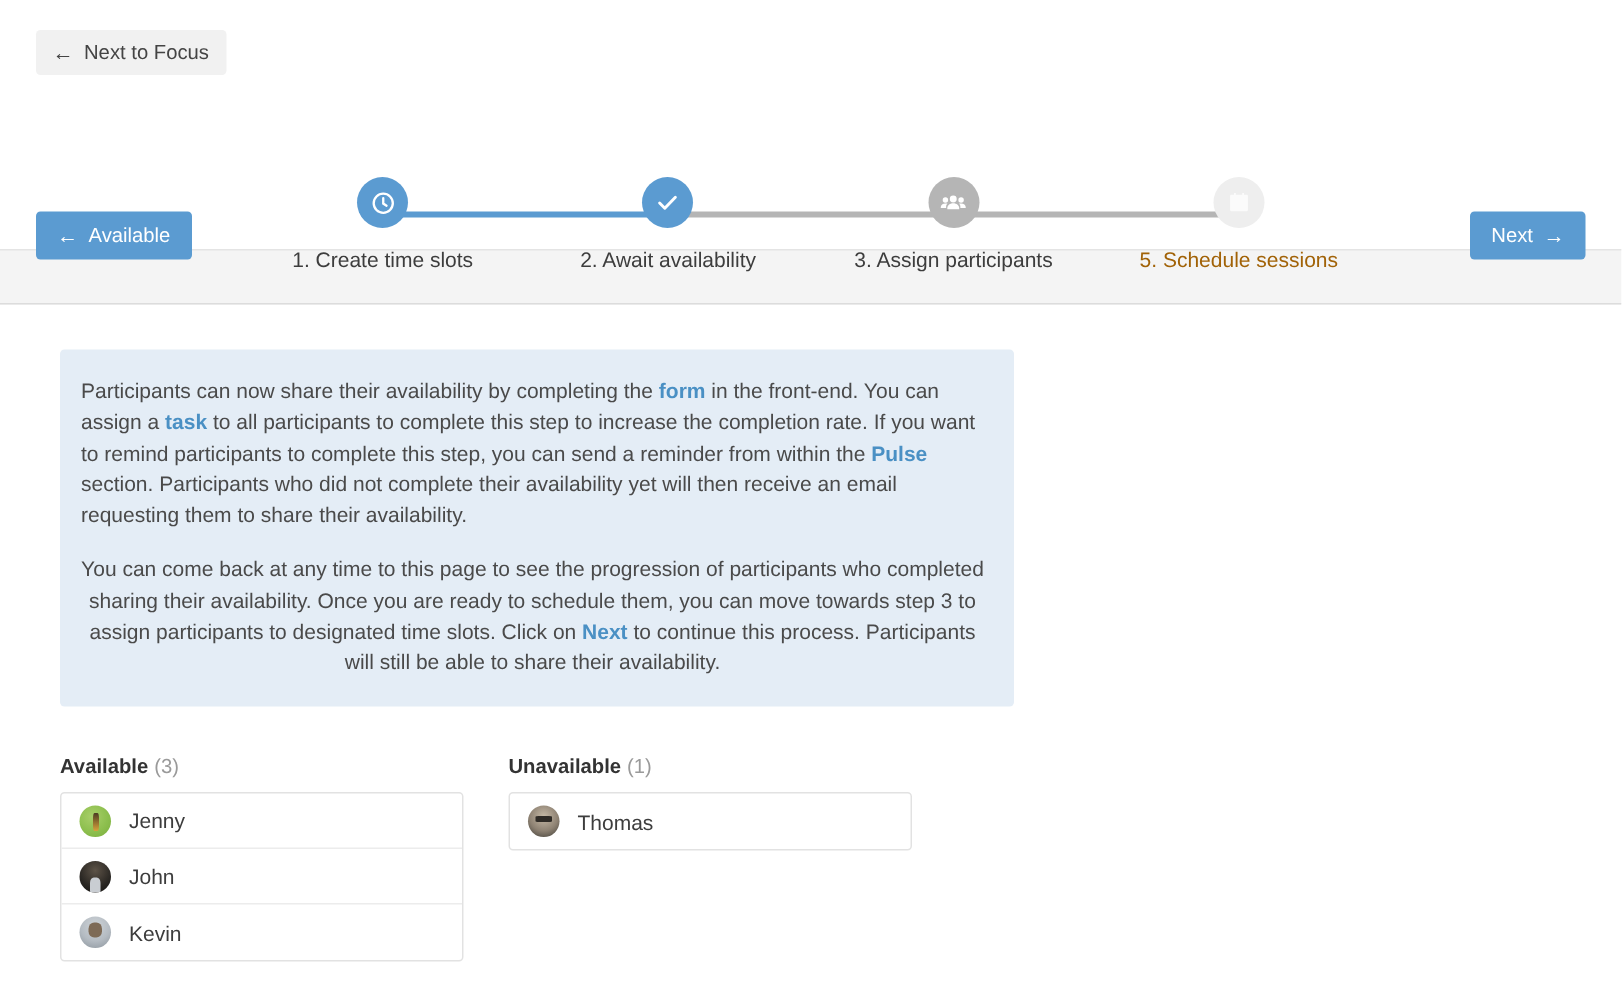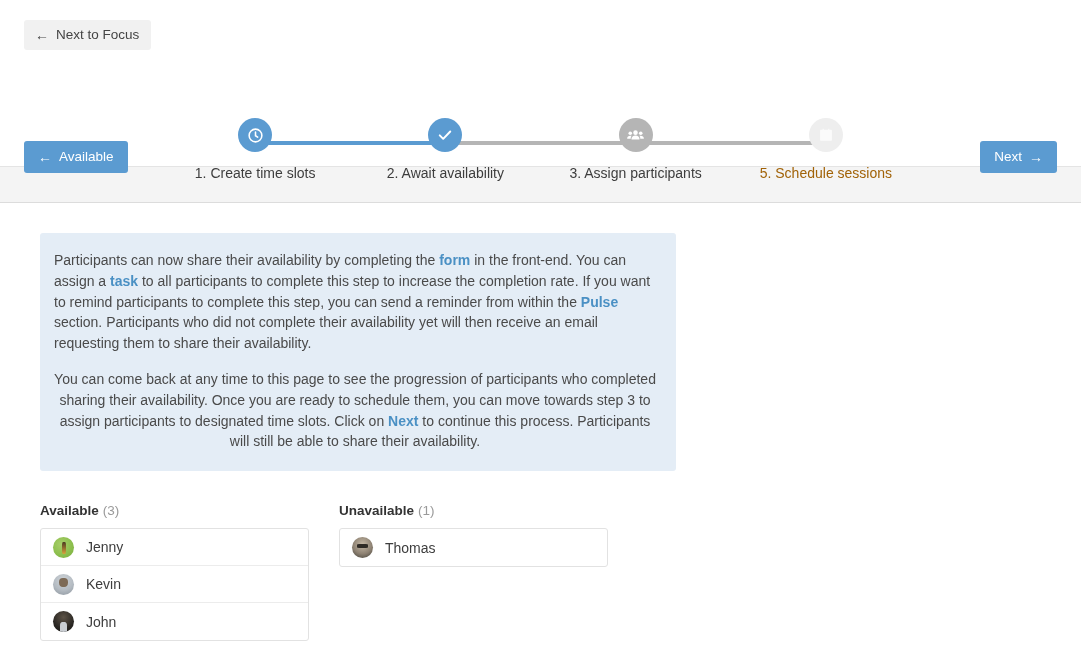--- a/index.html
+++ b/index.html
@@ -289,26 +289,26 @@
     <div class="list-col-a">
       <div class="list-title">
         <span>Available</span><span class="list-count">(3)</span>
       </div>
       <div class="list-box">
         <div class="list-row">
           <span class="avatar av-jenny"></span>
           <span class="row-name">Jenny</span>
         </div>
         <div class="list-row">
+          <span class="avatar av-john"></span>
+          <span class="row-name">John</span>
+        </div>
+        <div class="list-row">
           <span class="avatar av-kevin"></span>
           <span class="row-name">Kevin</span>
-        </div>
-        <div class="list-row">
-          <span class="avatar av-john"></span>
-          <span class="row-name">John</span>
         </div>
       </div>
     </div>
 
     <div class="list-col-u">
       <div class="list-title">
         <span>Unavailable</span><span class="list-count">(1)</span>
       </div>
       <div class="list-box">
         <div class="list-row">

